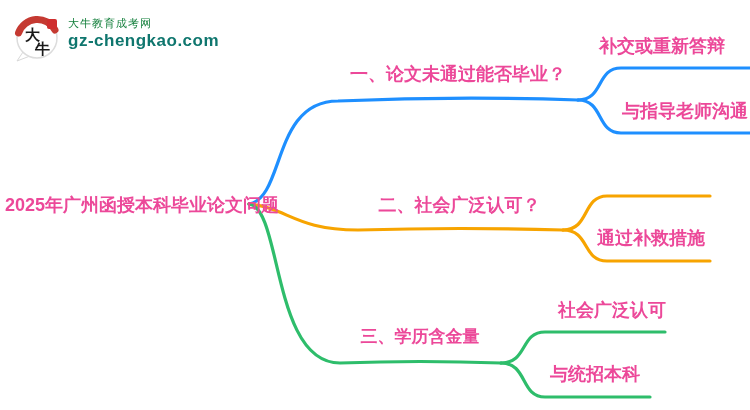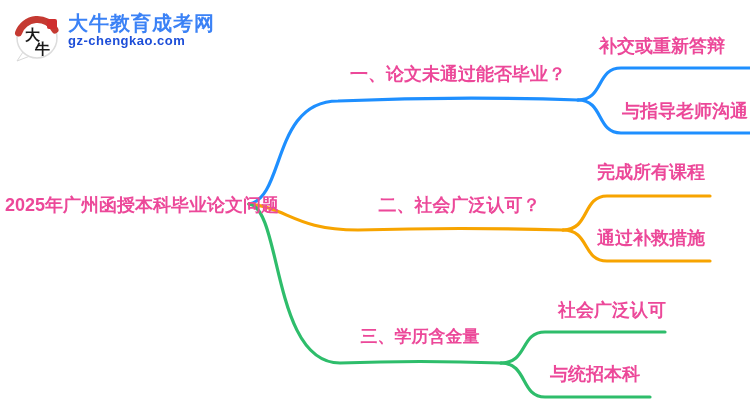--- a/index.html
+++ b/index.html
@@ -12,22 +12,22 @@
   svg.wires{position:absolute;left:0;top:0;pointer-events:none;}
   .label{
     position:absolute;color:#ec4899;font-weight:600;
     font-size:18px;line-height:26px;white-space:nowrap;
   }
   .label.center{text-align:center;}
   .root-label{font-size:18px;}
   .leaf-label{font-size:18px;}
   .logo{position:absolute;left:12px;top:10px;display:flex;align-items:flex-start;cursor:pointer;}
   .logo-text{margin-left:8px;padding-top:4px;}
-  .logo-name{color:#3b82f6;font-weight:bold;font-size:20px;line-height:19px;letter-spacing:1px;}
-  .logo-url{color:#1d4ed8;font-weight:bold;font-size:13px;line-height:16px;letter-spacing:0.5px;}
+  .logo-name{color:#15803d;font-weight:normal;font-size:11px;line-height:19px;letter-spacing:1px;}
+  .logo-url{color:#0f766e;font-weight:bold;font-size:17px;line-height:16px;letter-spacing:0.5px;}
 </style>
 </head>
 <body>
 
 <div class="stage">
 
   <svg class="wires" width="750" height="410" viewBox="0 0 750 410">
 
     <path d="M249,204 C285,198 272,101 338,101 Q458,96 578,100" fill="none" stroke-width="3.2" stroke-linecap="round" stroke="#1e8fff"></path>
     <path d="M578,100 C604,100 596,68 621,68 L750,68" fill="none" stroke-width="3.2" stroke-linecap="round" stroke="#1e8fff"></path>
@@ -42,21 +42,20 @@
     <path d="M501,363 C528,363 520,397 545,397 L650,397" fill="none" stroke-width="3.2" stroke-linecap="round" stroke="#2ebd6b"></path>
   </svg>
 
   <div class="label root-label center" style="left:5px;top:192px;width:244px;">2025年广州函授本科毕业论文问题</div>
 
   <div class="label center" style="left:338px;top:62px;width:240px;font-family:Liberation Mono, monospace;">一、论文未通过能否毕业？</div>
   <div class="label leaf-label" style="left:599px;top:33px;">补交或重新答辩</div>
   <div class="label leaf-label" style="left:599px;top:98px;margin-left:23px;">与指导老师沟通</div>
 
   <div class="label center" style="left:352px;top:192px;width:215px;">二、社会广泛认可？</div>
-  <div class="label leaf-label" style="left:597px;top:159px;">完成所有课程</div>
   <div class="label center" style="left:350px;top:324px;width:140px;font-size:17px;">三、学历含金量</div>
 
   <div class="label leaf-label" style="left:597px;top:225px;">通过补救措施</div>
   <div class="label leaf-label" style="left:558px;top:297px;">社会广泛认可</div>
   <div class="label leaf-label" style="left:550px;top:361px;text-align:right;">与统招本科</div>
 
   <div class="logo">
     <svg width="48" height="52" viewBox="0 0 48 52">
       <path d="M11 42 L5 51 L18 46 Z" fill="#ffffff" stroke="#d8d8d8" stroke-width="1"></path>
       <circle cx="25" cy="28" r="20" fill="#ffffff" stroke="#dcdcdc" stroke-width="1.5"></circle>

